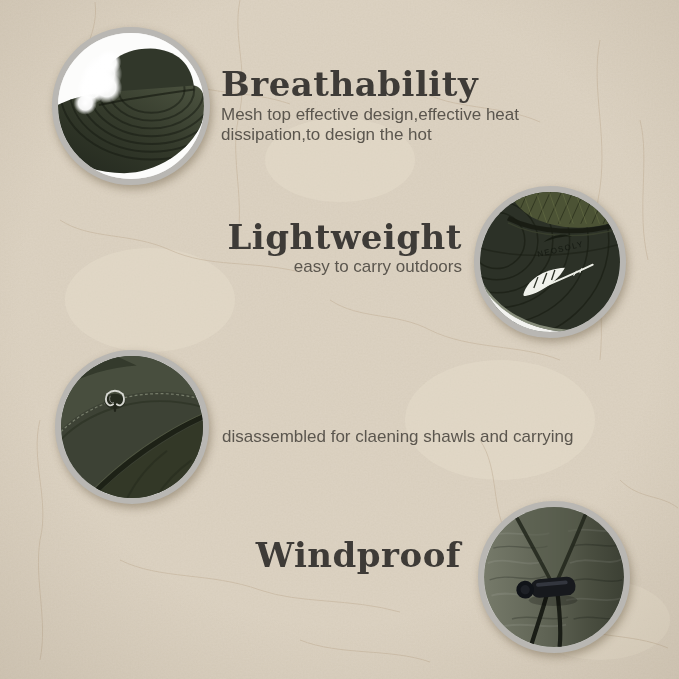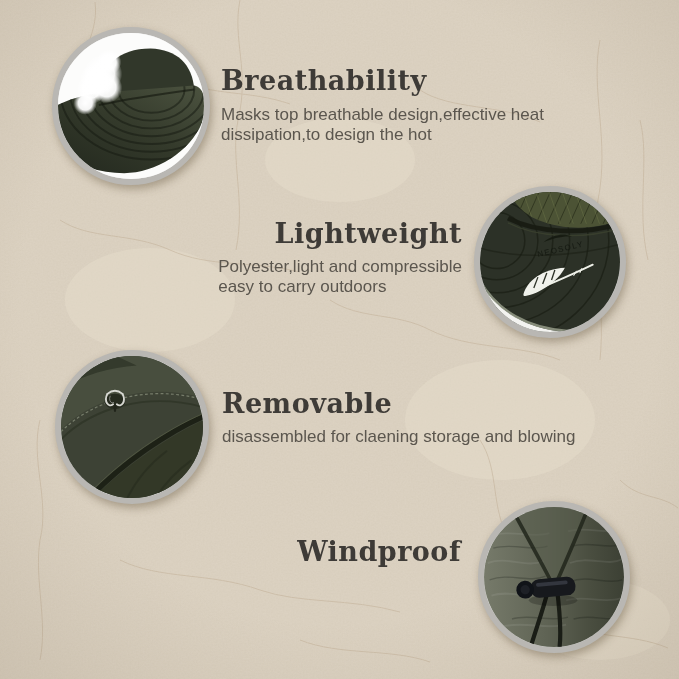--- a/index.html
+++ b/index.html
@@ -13,21 +13,21 @@
     overflow:hidden;box-sizing:content-box;
     box-shadow:2px 4px 8px rgba(96,82,58,.42), inset 0 0 3px rgba(0,0,0,.25);
   }
   .photo-circle svg{display:block;width:100%;height:100%;}
   .c1{left:52px;top:27px;width:146px;height:146px;}
   .c2{left:474px;top:186px;width:140px;height:140px;}
   .c3{left:55px;top:350px;width:142px;height:142px;}
   .c4{left:478px;top:501px;width:140px;height:140px;}
   .feature-title{
     position:absolute;margin:0;
-    font-family:"DejaVu Serif",serif;font-weight:bold;font-size:27px;line-height:1.05;
+    font-family:"DejaVu Serif",serif;font-weight:bold;font-size:34px;line-height:1.05;
     color:#3e3b37;letter-spacing:.5px;white-space:nowrap;
   }
   .feature-body{
     position:absolute;font-size:17px;line-height:20px;color:#5b564e;white-space:nowrap;
   }
   .t-left{text-align:left;}
   .t-right{}
   .ft1{left:221px;top:67px;}
   .fb1{left:221px;top:105px;}
   .ft2{right:217px;top:220px;}
@@ -115,27 +115,26 @@
           <circle cx="34" cy="58" r="15"></circle>
           <circle cx="52" cy="30" r="13"></circle>
         <circle cx="28" cy="72" r="12"></circle>
           <circle cx="50" cy="56" r="16"></circle>
           <circle cx="40" cy="48" r="18"></circle>
       </g>
     </svg>
   </div>
   <h2 class="feature-title ft1 t-left">Breathability</h2>
   <div class="feature-body fb1 t-left">
-    <div>Masks top breathable design,effective heat</div>
+    <div>Mesh top effective design,effective heat</div>
     <div>dissipation,to design the hot</div>
   </div>
 
   <h2 class="feature-title ft2 t-right">Lightweight</h2>
   <div class="feature-body fb2 t-right">
-    <div>Polyester,light and compressible</div>
     <div>easy to carry outdoors</div>
   </div>
   <div class="photo-circle c2">
     <svg viewBox="0 0 150 150">
       <defs>
         <clipPath id="band2clip">
           <path d="M30,-6 C34,10 44,22 62,30 C92,42 124,40 150,30 L150,-6 Z"></path>
         </clipPath>
       </defs>
       <rect width="150" height="150" fill="#2c3127"></rect>
@@ -217,23 +216,22 @@
         <path d="M-2,5 L2,5 L1,13 L-1,13 Z" fill="#20241a"></path>
         <g stroke="#d7d8d2" stroke-width="2" fill="none" stroke-linecap="round">
           <path d="M-8,-6 C-12,2 -7,9 -2,5"></path>
           <path d="M8,-6 C12,2 7,9 2,5"></path>
           <path d="M-8,-6 C-3,-10 3,-10 8,-6"></path>
         </g>
         <path d="M-5,-4 C-7,1 -4,5 -1,3" stroke="#8a8b85" stroke-width="1" fill="none"></path>
       </g>
     </svg>
   </div>
-  <h2 class="feature-title ft3 t-left">Removable</h2>
   <div class="feature-body fb3 t-left">
-    <div>disassembled for claening storage and blowing</div>
+    <div>disassembled for claening shawls and carrying</div>
   </div>
 
   <h2 class="feature-title ft4 t-right">Windproof</h2>
   <div class="photo-circle c4">
     <svg viewBox="0 0 150 150">
       <defs>
         <linearGradient id="fab4" x1="0" y1="0" x2="1" y2="0">
           <stop offset="0" stop-color="#767a6a"></stop>
             <stop offset="0.45" stop-color="#5f6354"></stop>
           <stop offset="0.75" stop-color="#4a4e40"></stop>

